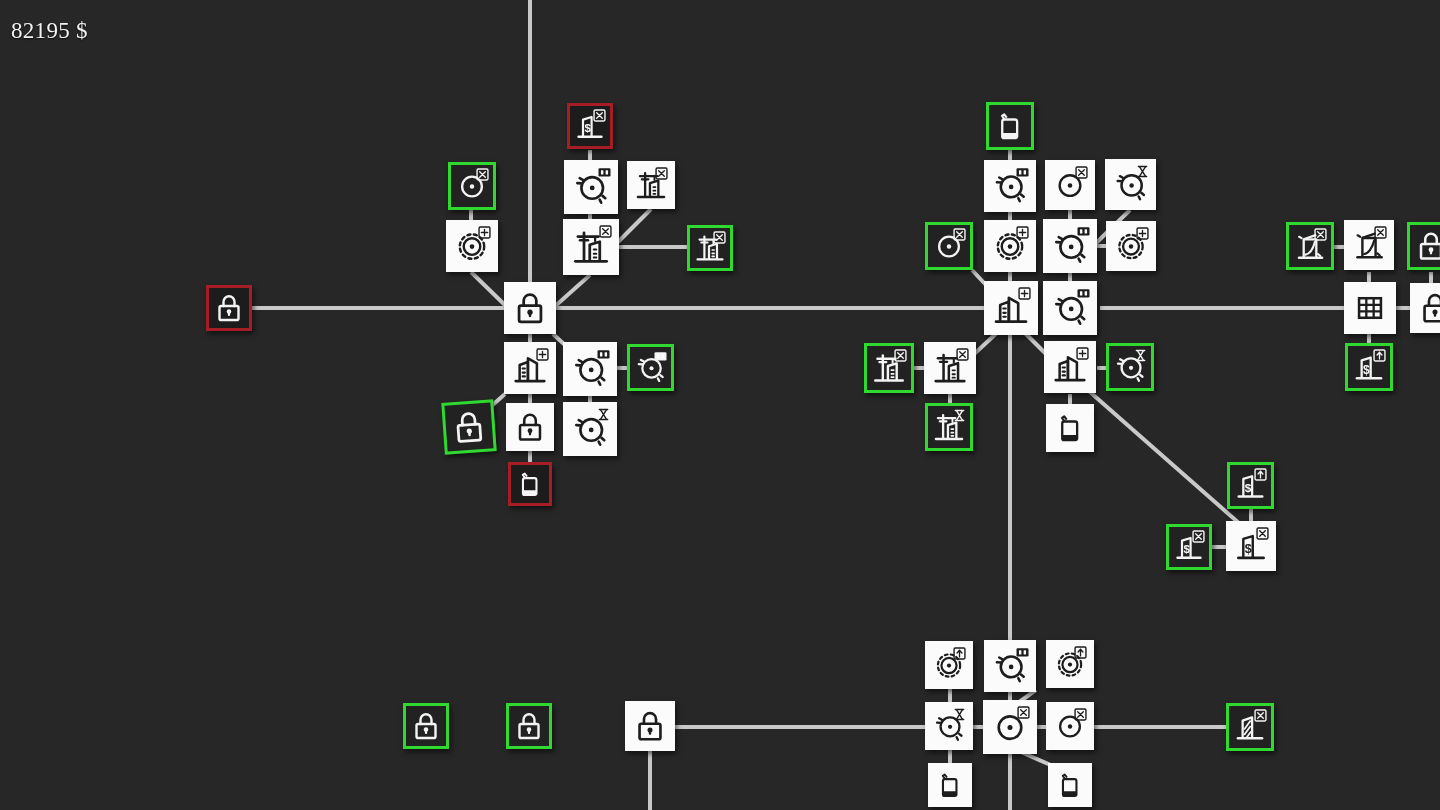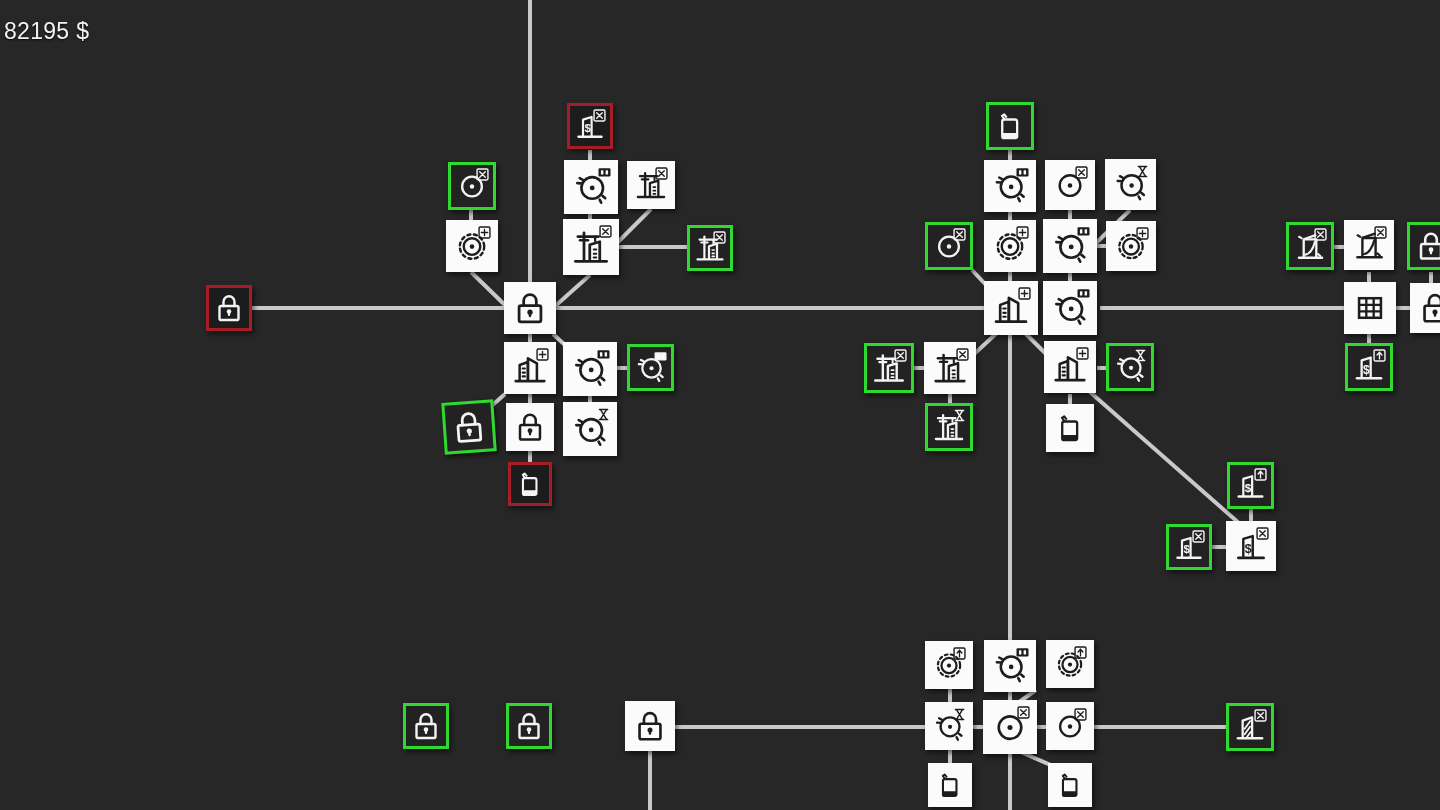--- a/index.html
+++ b/index.html
@@ -8,24 +8,25 @@
     width:1440px;height:810px;
     background:#272727;
     font-family:"Liberation Sans","DejaVu Sans",sans-serif;
     overflow:hidden;
     position:relative;
   }
   #board{position:absolute;inset:0;}
   #edges{position:absolute;left:0;top:0;width:1440px;height:810px;}
 
   .money{
-    position:absolute;left:4px;top:18px;
+    position:absolute;left:11px;top:18px;
     color:#f2f2f2;font-size:23px;letter-spacing:.3px;
     text-shadow:0 1px 2px rgba(0,0,0,.8);
     white-space:nowrap;
+    font-family:Liberation Serif, serif;
   }
 
   .node{
     position:absolute;
     box-sizing:border-box;
     display:flex;align-items:center;justify-content:center;
     background:#fbfbfb;
     border:3px solid #fbfbfb;
     box-shadow:2px 3px 5px rgba(0,0,0,.55);
   }

